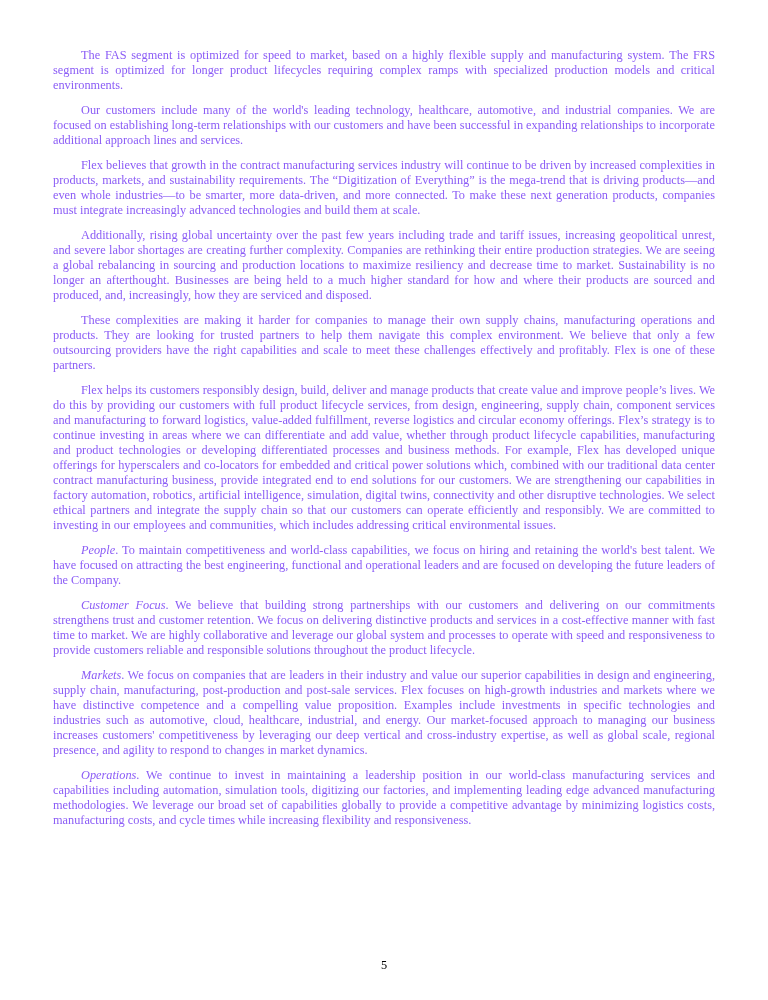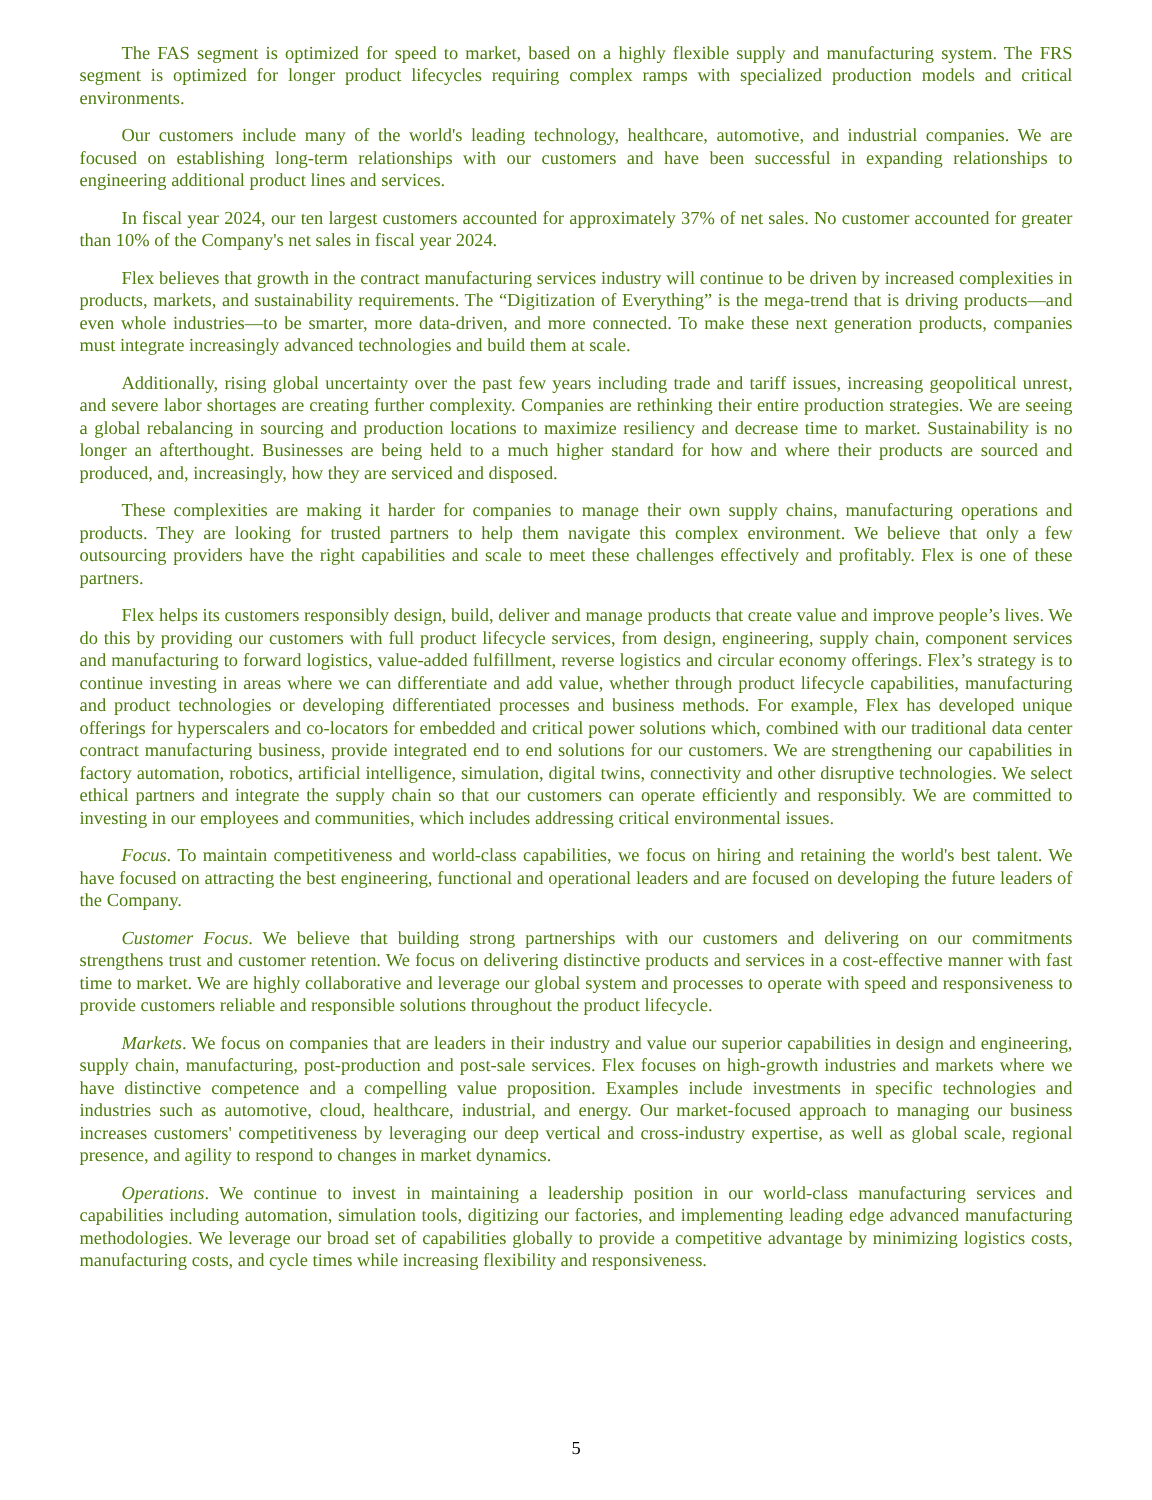--- a/index.html
+++ b/index.html
@@ -10,25 +10,25 @@
   body {
     width: 768px;
     height: 1000px;
     overflow: hidden;
     position: relative;
   }
   .page {
     box-sizing: border-box;
     width: 768px;
     height: 1000px;
-    padding: 28px 53px 0 53px;
+    padding: 48px 53px 0 53px;
     font-family: "Liberation Serif", "DejaVu Serif", serif;
     font-size: 12.3px;
     line-height: 15px;
-    color: #4d7c0f;
+    color: #8b5cf6;
     background: #ffffff;
   }
   .para {
     margin: 0 0 10px 0;
     text-align: justify;
     text-indent: 28px;
   }
   .heading {
     margin: 12px 0 11px 0;
     font-size: 12.3px;
@@ -51,34 +51,33 @@
     color: #000000;
   }
 </style>
 </head>
 <body>
 
 <div class="page">
 
   <p class="para">The FAS segment is optimized for speed to market, based on a highly flexible supply and manufacturing system. The FRS segment is optimized for longer product lifecycles requiring complex ramps with specialized production models and critical environments.</p>
 
-  <p class="para">Our customers include many of the world's leading technology, healthcare, automotive, and industrial companies. We are focused on establishing long-term relationships with our customers and have been successful in expanding relationships to engineering additional product lines and services.</p>
+  <p class="para">Our customers include many of the world's leading technology, healthcare, automotive, and industrial companies. We are focused on establishing long-term relationships with our customers and have been successful in expanding relationships to incorporate additional approach lines and services.</p>
 
-  <p class="para">In fiscal year 2024, our ten largest customers accounted for approximately 37% of net sales. No customer accounted for greater than 10% of the Company's net sales in fiscal year 2024.</p>
 
   <p class="para">Flex believes that growth in the contract manufacturing services industry will continue to be driven by increased complexities in products, markets, and sustainability requirements. The “Digitization of Everything” is the mega-trend that is driving products—and even whole industries—to be smarter, more data-driven, and more connected. To make these next generation products, companies must integrate increasingly advanced technologies and build them at scale.</p>
 
   <p class="para">Additionally, rising global uncertainty over the past few years including trade and tariff issues, increasing geopolitical unrest, and severe labor shortages are creating further complexity. Companies are rethinking their entire production strategies. We are seeing a global rebalancing in sourcing and production locations to maximize resiliency and decrease time to market. Sustainability is no longer an afterthought. Businesses are being held to a much higher standard for how and where their products are sourced and produced, and, increasingly, how they are serviced and disposed.</p>
 
   <p class="para">These complexities are making it harder for companies to manage their own supply chains, manufacturing operations and products. They are looking for trusted partners to help them navigate this complex environment. We believe that only a few outsourcing providers have the right capabilities and scale to meet these challenges effectively and profitably. Flex is one of these partners.</p>
 
 
   <p class="para">Flex helps its customers responsibly design, build, deliver and manage products that create value and improve people’s lives. We do this by providing our customers with full product lifecycle services, from design, engineering, supply chain, component services and manufacturing to forward logistics, value-added fulfillment, reverse logistics and circular economy offerings. Flex’s strategy is to continue investing in areas where we can differentiate and add value, whether through product lifecycle capabilities, manufacturing and product technologies or developing differentiated processes and business methods. For example, Flex has developed unique offerings for hyperscalers and co-locators for embedded and critical power solutions which, combined with our traditional data center contract manufacturing business, provide integrated end to end solutions for our customers. We are strengthening our capabilities in factory automation, robotics, artificial intelligence, simulation, digital twins, connectivity and other disruptive technologies. We select ethical partners and integrate the supply chain so that our customers can operate efficiently and responsibly. We are committed to investing in our employees and communities, which includes addressing critical environmental issues.</p>
 
-  <p class="para"><span class="lead">Focus</span><span>. To maintain competitiveness and world-class capabilities, we focus on hiring and retaining the world's best talent. We have focused on attracting the best engineering, functional and operational leaders and are focused on developing the future leaders of the Company.</span></p>
+  <p class="para"><span class="lead">People</span><span>. To maintain competitiveness and world-class capabilities, we focus on hiring and retaining the world's best talent. We have focused on attracting the best engineering, functional and operational leaders and are focused on developing the future leaders of the Company.</span></p>
 
   <p class="para"><span class="lead">Customer Focus</span><span>. We believe that building strong partnerships with our customers and delivering on our commitments strengthens trust and customer retention. We focus on delivering distinctive products and services in a cost-effective manner with fast time to market. We are highly collaborative and leverage our global system and processes to operate with speed and responsiveness to provide customers reliable and responsible solutions throughout the product lifecycle.</span></p>
 
   <p class="para"><span class="lead">Markets</span><span>. We focus on companies that are leaders in their industry and value our superior capabilities in design and engineering, supply chain, manufacturing, post-production and post-sale services. Flex focuses on high-growth industries and markets where we have distinctive competence and a compelling value proposition. Examples include investments in specific technologies and industries such as automotive, cloud, healthcare, industrial, and energy. Our market-focused approach to managing our business increases customers' competitiveness by leveraging our deep vertical and cross-industry expertise, as well as global scale, regional presence, and agility to respond to changes in market dynamics.</span></p>
 
   <p class="para"><span class="lead">Operations</span><span>. We continue to invest in maintaining a leadership position in our world-class manufacturing services and capabilities including automation, simulation tools, digitizing our factories, and implementing leading edge advanced manufacturing methodologies. We leverage our broad set of capabilities globally to provide a competitive advantage by minimizing logistics costs, manufacturing costs, and cycle times while increasing flexibility and responsiveness.</span></p>
 
 </div>
 
 <div class="page-number">5</div>

